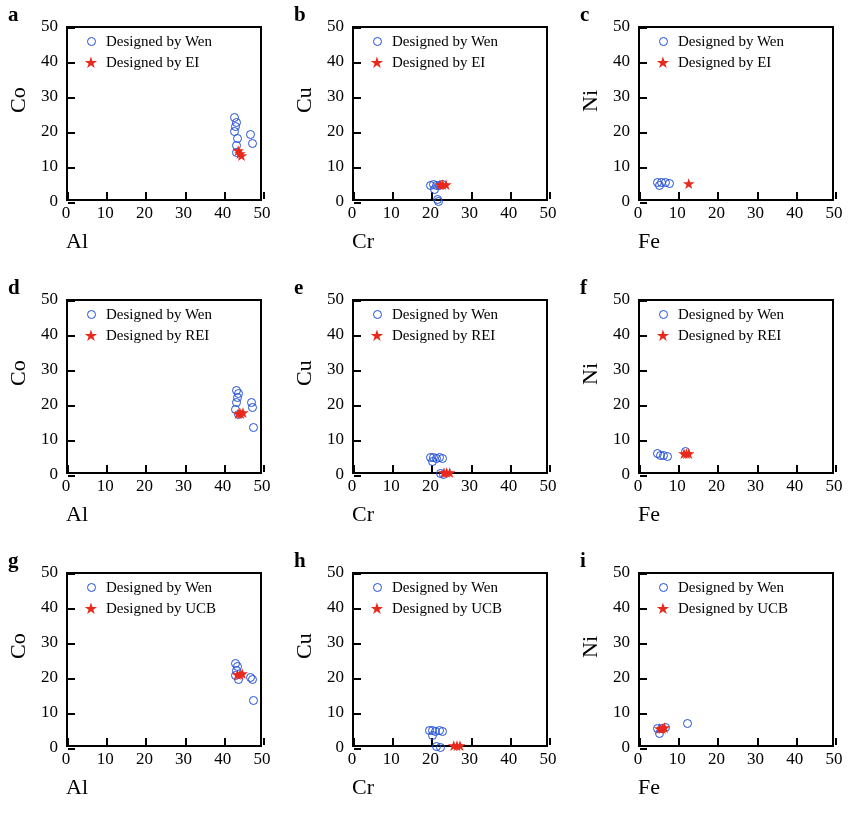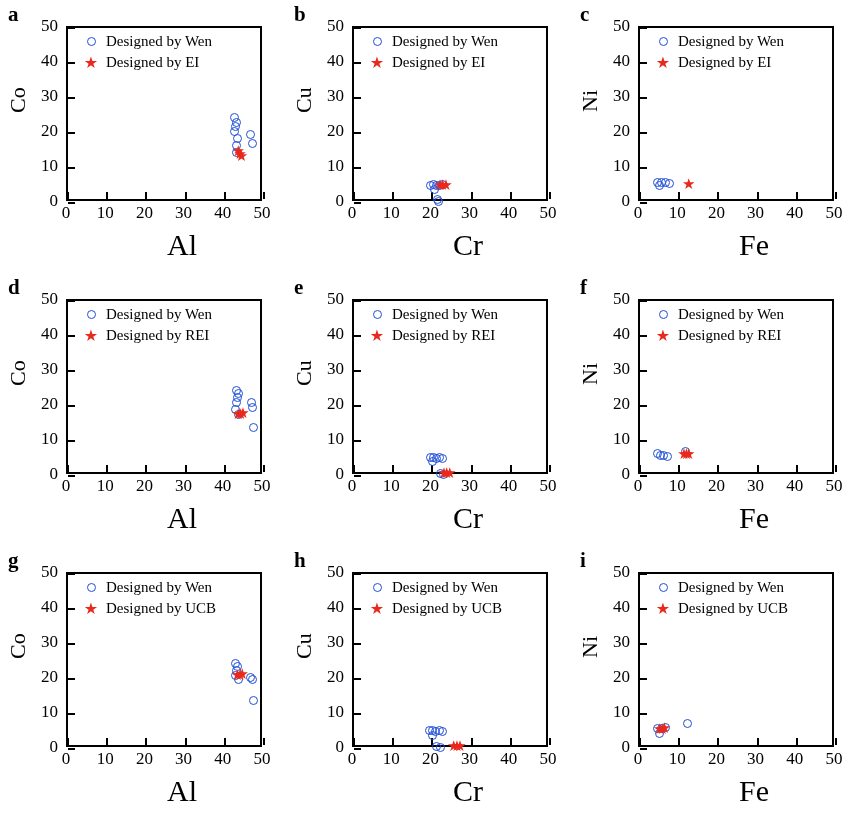--- a/index.html
+++ b/index.html
@@ -49,25 +49,24 @@
     top: 88px;
     width: 24px;
     text-align: center;
     font-size: 22px;
     transform: rotate(-90deg);
     transform-origin: center center;
     white-space: nowrap;
   }
   .xtitle {
     position: absolute;
-    left: 84px;
+    left: 66px;
     top: 228px;
     width: 196px;
-    text-align: center;
-    font-size: 30px;
+    font-size: 22px;
   }
   .tick {
     position: absolute;
     background: #000;
   }
   .ytick-mark {
     width: 7px;
     height: 2px;
     left: 0px;
   }

